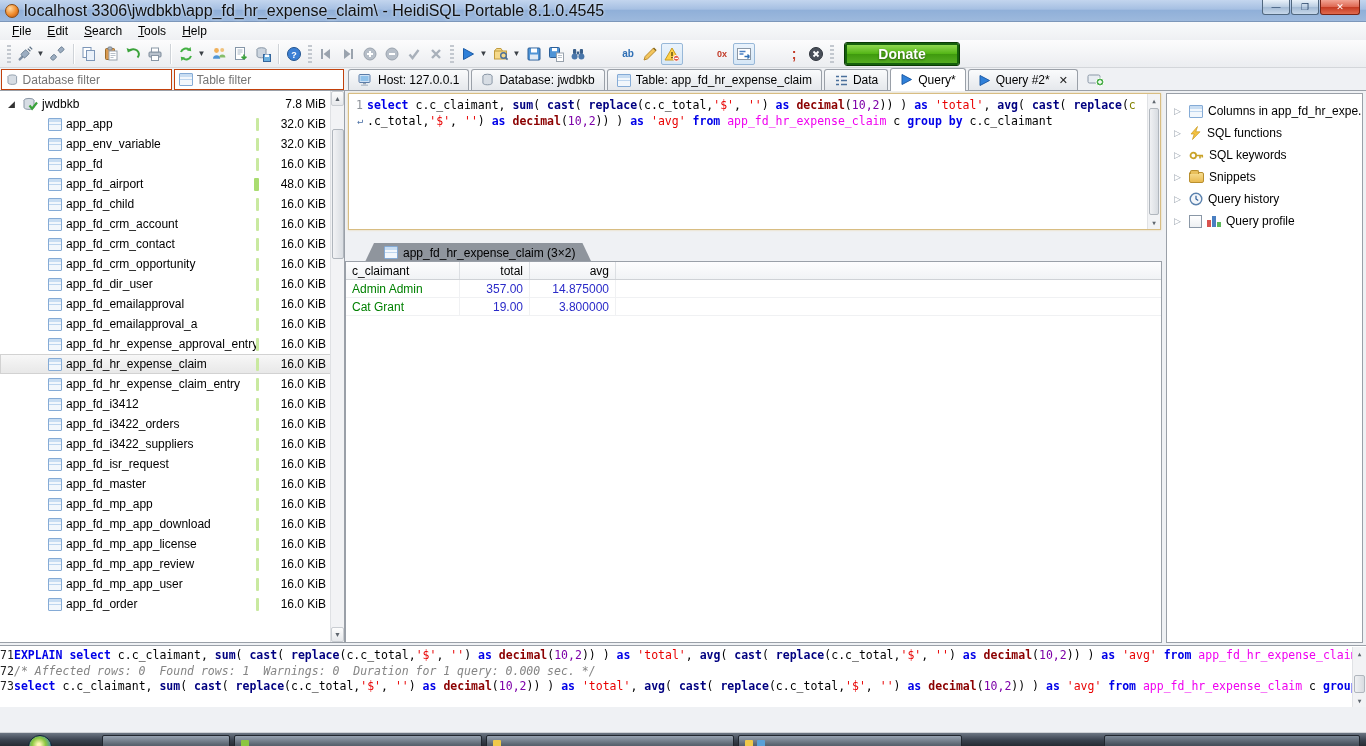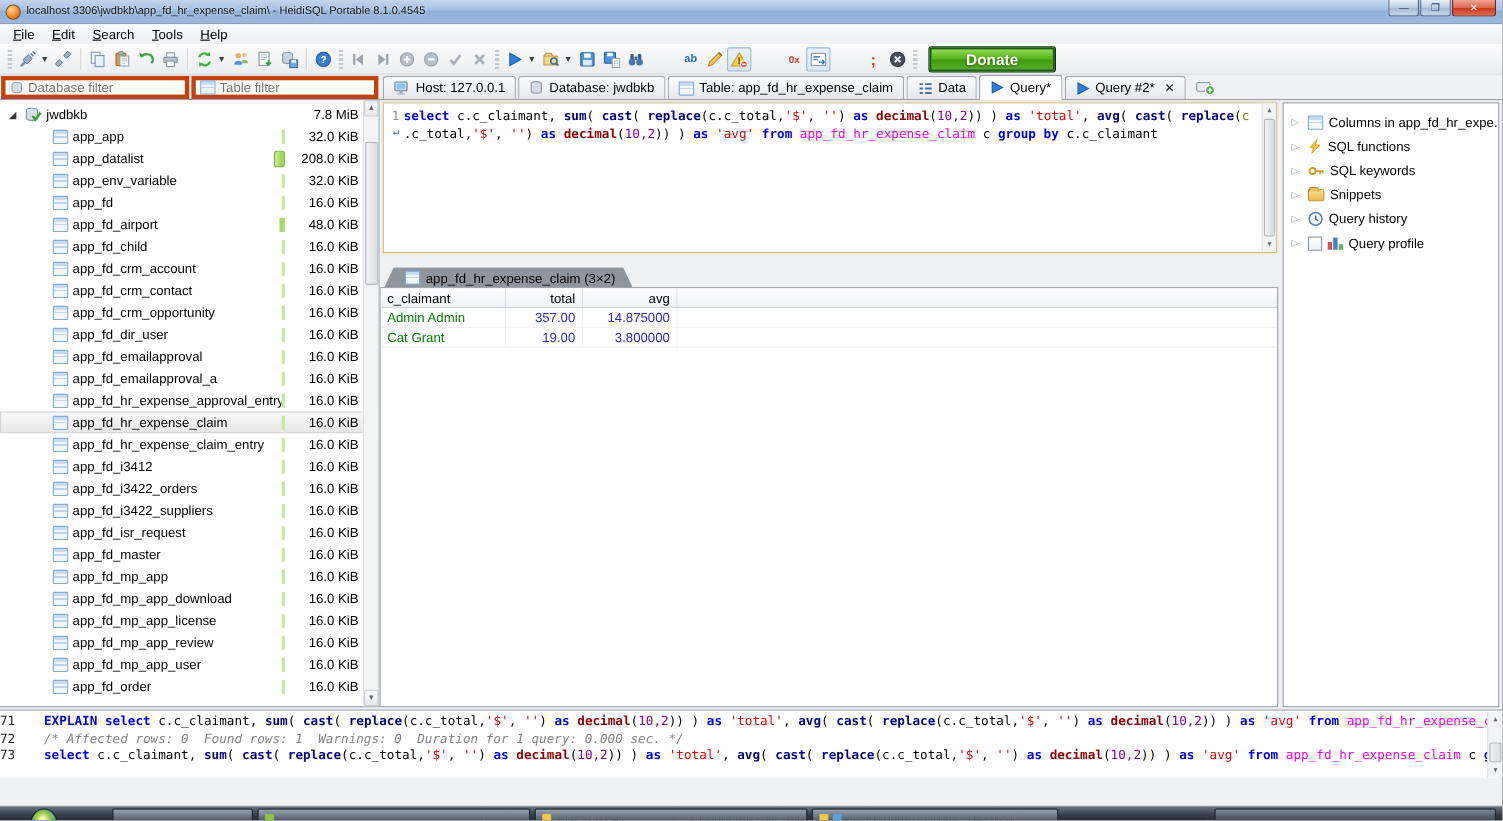--- a/index.html
+++ b/index.html
@@ -5,21 +5,21 @@
   * { margin:0; padding:0; box-sizing:border-box; }
   body { font-family:"Liberation Sans","DejaVu Sans",sans-serif; font-size:12px; color:#000; background:#444; }
   .window { position:relative; width:1366px; height:746px; background:#eff1f4; overflow:hidden; }
 
   
   .titlebar { position:absolute; top:0; left:0; right:0; height:22px;
     background:linear-gradient(180deg,#c3d5ee 0%,#a5bfe2 45%,#8fafd8 46%,#9db9dd 100%);
     display:flex; align-items:center; padding-left:5px; border-bottom:1px solid #7d97ba; }
   .app-icon { width:14px; height:14px; border-radius:50%;
     background:radial-gradient(circle at 35% 30%,#ffd9a0,#f08a2a 55%,#b34d0e); border:1px solid #8a4a10; margin-right:5px; }
-  .title-text { font-size:10px; color:#111; text-shadow:0 0 3px #e8f1fb; white-space:nowrap; }
+  .title-text { font-size:16px; color:#111; text-shadow:0 0 3px #e8f1fb; white-space:nowrap; }
   .win-buttons { position:absolute; right:6px; top:0; display:flex; }
   .win-btn { width:28px; height:15px; border:1px solid #50677f; border-top:none; border-radius:0 0 3px 3px;
     background:linear-gradient(#e9f1f9,#bacde2 50%,#a3bad4 51%,#c6d7ea); display:flex; align-items:center; justify-content:center;
     font-size:9px; color:#1d3least; color:#1d3a5f; margin-left:1px; }
   .win-btn.close { width:40px; background:linear-gradient(#f2a494,#dd6650 50%,#c43a22 51%,#e06a4e); color:#fff; border-color:#7a2415; }
 
   
   .menubar { position:absolute; top:22px; left:0; right:0; height:18px; background:linear-gradient(#f9fafb,#eef0f3);
     display:flex; align-items:center; padding-left:4px; }
   .menu-item { display:inline-block; padding:1px 8px; cursor:default; }
@@ -36,21 +36,21 @@
   .tb svg { display:block; }
   .tb.pressed { border-color:#98b8d8; background:linear-gradient(#eaf3fc,#d6e7f6); }
   .dd { font-size:8px; color:#3a3f45; margin:0 2px 0 0; width:9px; text-align:center; }
   .txt-icon { font-family:"Liberation Sans",sans-serif; font-weight:bold;margin-left:28px; }
   .donate { margin-left:8px; width:114px; height:22px; border:2px solid #16610c; outline:1px solid #0a3a04; border-radius:2px;
     background:linear-gradient(#8fd94f,#54b517 48%,#3f9a0e 52%,#55ad22); color:#fff; font-weight:bold; font-size:14px;
     display:flex; align-items:center; justify-content:center; text-shadow:0 1px 2px #2a5c0a; }
 
   
   .filters { position:absolute; top:68px; left:0; width:345px; height:22px; display:flex; background:#eff1f4; }
-  .filter-box { flex:1; height:21px; margin:1px 1px 0 1px; background:#fff; border:4px solid #c2410c; display:flex; align-items:center; padding:0 4px; gap:4px; }
+  .filter-box { flex:1; height:21px; margin:1px 1px 0 1px; background:#fff; border:1px solid #c2410c; display:flex; align-items:center; padding:0 4px; gap:4px; }
   .filter-box input { border:none; outline:none; width:100%; font:12px "Liberation Sans",sans-serif; color:#333; background:transparent; }
 
   .tree { position:absolute; top:90px; left:0; width:345px; height:553px; background:#fff; border:1px solid #9aa0a8; border-left:none; overflow:hidden; padding-top:3px; }
   .t-row { height:20px; display:flex; align-items:center; padding-left:48px; padding-right:18px; position:relative; }
   .t-row.root { padding-left:8px; font-weight:normal; }
   .t-row .arrow { width:14px; color:#333; font-size:9px; }
   .t-row .name { flex:1; white-space:nowrap; overflow:hidden; padding-left:4px; }
   .t-row .sizebar { width:3px; height:13px; background:#cdecA0; background:#c9e9a0; border-radius:1px; margin-right:5px; }
   .t-row .sizebar.big { width:10px; background:linear-gradient(90deg,#cdeb9e,#8fd24a); border:1px solid #79b53b; border-radius:3px; height:15px; }
   .t-row .sizebar.med { width:5px; background:#a9dc70; }
@@ -89,21 +89,21 @@
   .tok-fn { color:#000080; font-weight:bold; }
   .tok-dt { color:#8b0000; font-weight:bold; }
   .tok-str { color:#e80000; }
   .tok-num { color:#7d00a8; }
   .tok-tbl { color:#f000f0; }
   .tok-id { color:#000; }
   .tok-alias { color:#808000; }
   .tok-cmt { color:#848484; font-style:italic; }
 
   
-  .rtabstrip { position:absolute; left:345px; top:243px; width:817px; height:19px; display:flex; align-items:center; padding-left:4px; }
+  .rtabstrip { position:absolute; left:345px; top:243px; width:817px; height:19px; display:flex; align-items:center; padding-left:20px; }
   .rtab { position:relative; height:19px; padding:0 16px 0 14px; display:flex; align-items:center; gap:5px;
     background:#8f959d; clip-path:polygon(9px 0,calc(100% - 9px) 0,100% 100%,0 100%); }
   .rtab-inner { position:absolute; inset:1px 1px 0 1px; background:#fff; clip-path:polygon(8.4px 0,calc(100% - 8.4px) 0,100% 100%,0 100%); }
   .rtab > * { position:relative; z-index:1; }
   .result-grid { position:absolute; left:345px; top:261px; width:817px; height:382px; background:#fff; border:1px solid #9aa0a8; overflow:hidden; }
   .g-head { display:flex; height:18px; background:linear-gradient(#fdfdfe,#f1f3f5); border-bottom:1px solid #cfd2d6; }
   .g-hcell { border-right:1px solid #dcdfe3; padding:0 6px; display:flex; align-items:center; }
   .g-row { display:flex; height:18px; border-bottom:1px solid #f0f1f3; }
   .g-cell { border-right:1px solid #f0f1f3; padding:0 6px; display:flex; align-items:center; white-space:nowrap; overflow:hidden; }
   .col-c { width:114px; flex:none; }
@@ -118,21 +118,21 @@
   .h-arrow { color:#9aa3ae; font-size:9px; width:10px; flex:none; }
   .chk { width:13px; height:13px; border:1px solid #8a97a6; background:linear-gradient(#fff,#eef0f2); flex:none; }
   .chart-icon { width:14px; height:12px; display:flex; align-items:flex-end; gap:1px; flex:none; }
   .chart-icon i { display:block; width:4px; }
   .folder-icon { width:15px; height:11px; background:linear-gradient(#f7dd90,#e9ba50); border:1px solid #b98f2e; border-radius:1px 2px 2px 2px; position:relative; flex:none; }
   .folder-icon::before { content:""; position:absolute; top:-3px; left:0; width:7px; height:3px; background:#e9c05c; border:1px solid #b98f2e; border-bottom:none; border-radius:2px 2px 0 0; }
 
   
   .logarea { position:absolute; top:645px; left:0; right:0; height:62px; background:#fff; border-top:1px solid #9aa0a8; padding-top:2px; overflow:hidden; }
   .log-line { display:flex; height:15.5px; line-height:15px; white-space:pre; overflow:hidden; }
-  .log-no { width:40px; flex:none; text-align:left; color:#222; padding-right:4px; }
+  .log-no { width:14px; flex:none; text-align:center; color:#222; padding-right:4px; }
   .log-code { flex:1; overflow:hidden; }
   .log-scroll { position:absolute; right:0; top:1px; bottom:0; width:14px; background:#f2f3f5; border-left:1px solid #e0e2e5; }
   .log-thumb { position:absolute; left:1px; right:1px; bottom:14px; height:18px; background:linear-gradient(90deg,#f0f1f3,#d8dce1); border:1px solid #b0b6bd; border-radius:2px; }
 
   
   .statusbar { position:absolute; top:732px; left:0; right:0; height:26px; background:linear-gradient(#fbfbfc,#e9ebee); border-top:1px solid #cfd2d6; display:flex; align-items:stretch; }
   .s-cell { border-right:1px solid #cdd0d4; box-shadow:1px 0 0 #fff; display:flex; align-items:center; gap:4px; padding:0 6px; white-space:nowrap; }
   .s-c0 { width:440px; }
   .s-c1 { width:177px; justify-content:center; }
   .s-c2 { width:95px; }
@@ -395,26 +395,20 @@
     </div>
     <div>
 
         <div class="t-row">
           <span class="tbl-icon"></span>
           <span class="name">app_app</span>
           <span class="sizebar thin"></span>
           <span class="size">32.0 KiB</span>
         </div>
 
-        <div class="t-row">
-          <span class="tbl-icon"></span>
-          <span class="name">app_datalist</span>
-          <span class="sizebar big"></span>
-          <span class="size">208.0 KiB</span>
-        </div>
 
         <div class="t-row">
           <span class="tbl-icon"></span>
           <span class="name">app_env_variable</span>
           <span class="sizebar thin"></span>
           <span class="size">32.0 KiB</span>
         </div>
 
         <div class="t-row">
           <span class="tbl-icon"></span>

